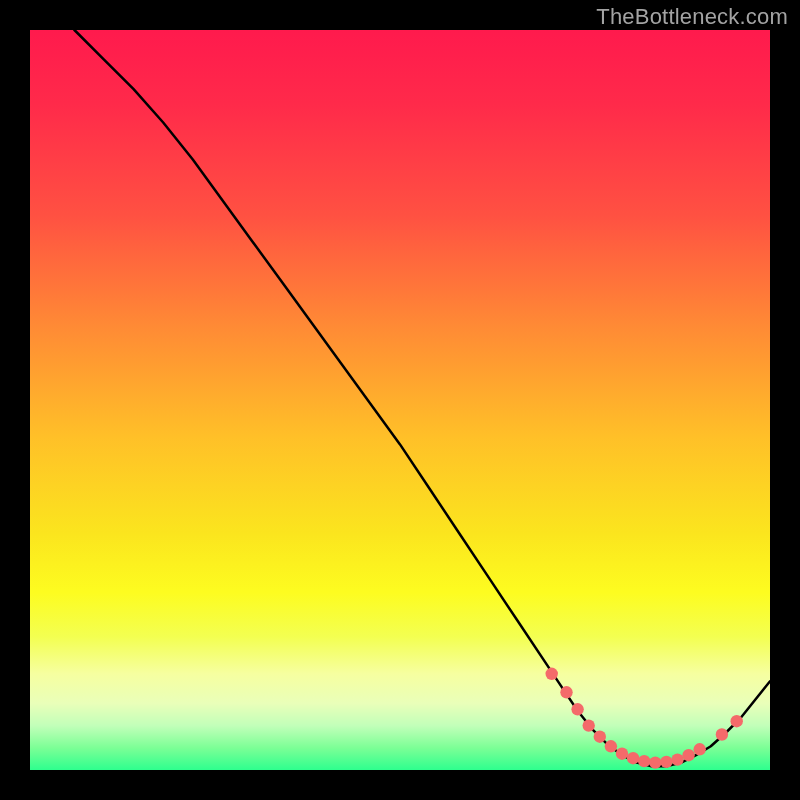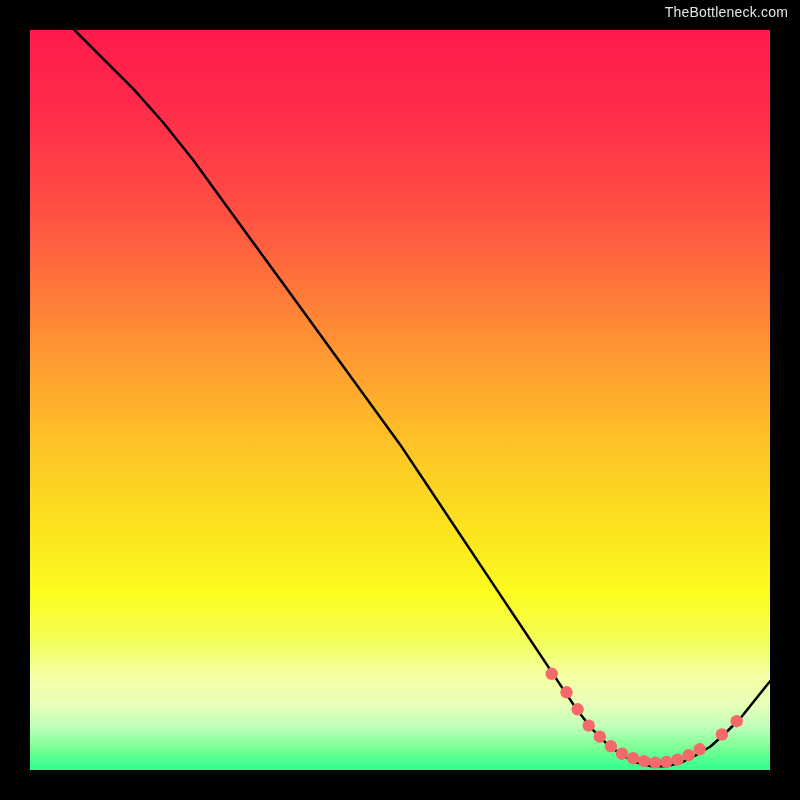--- a/index.html
+++ b/index.html
@@ -14,22 +14,22 @@
   .frame {
     position: relative;
     width: 800px;
     height: 800px;
     background: #000000;
   }
   .watermark {
     position: absolute;
     top: 4px;
     right: 12px;
-    color: #e5e5e5;
-    font-size: 14px;
+    color: #a3a3a3;
+    font-size: 22px;
     font-weight: 500;
     letter-spacing: 0.2px;
     user-select: none;
   }
   .plot-area {
     position: absolute;
     top: 30px;
     left: 30px;
     width: 740px;
     height: 740px;

